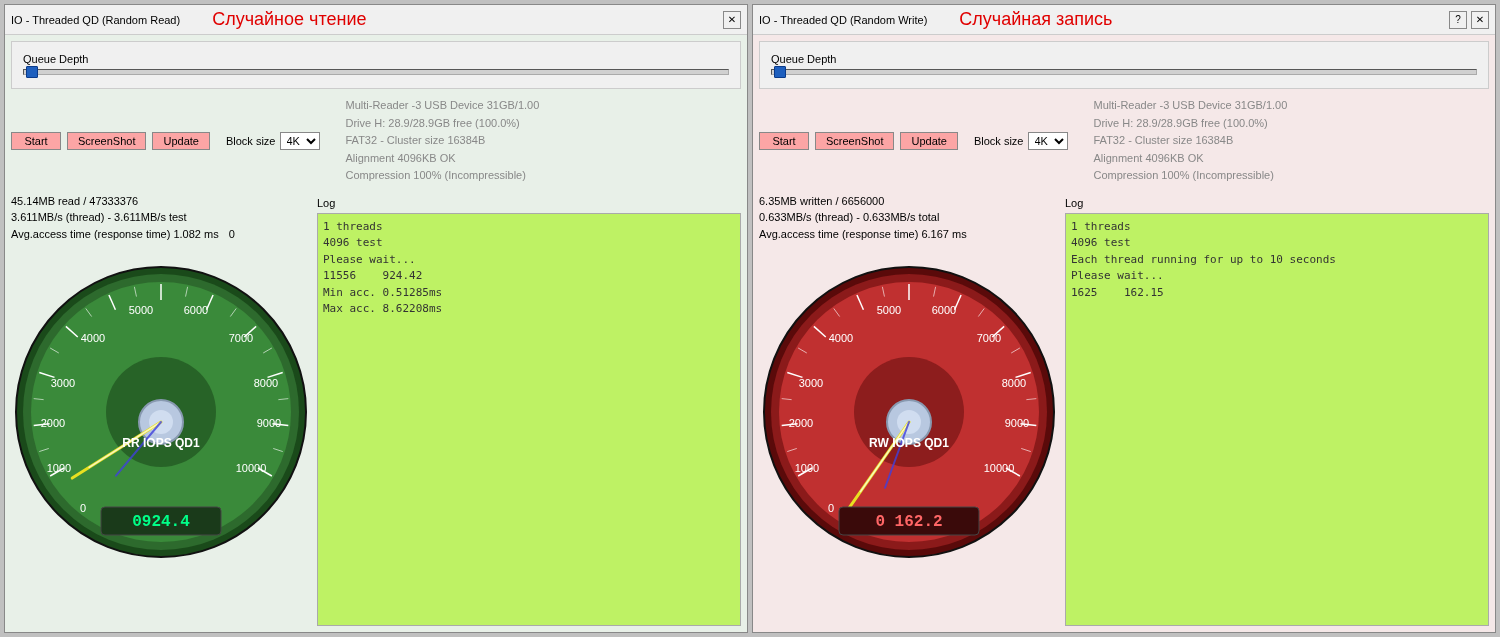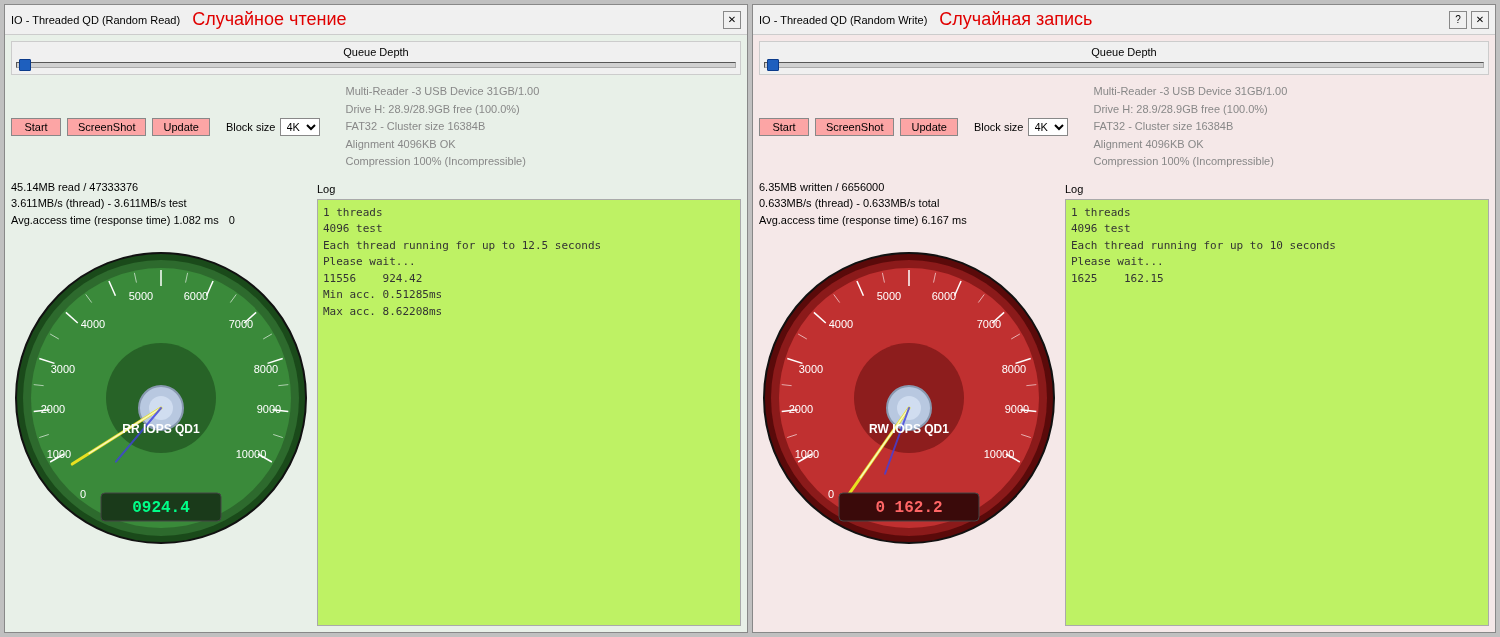--- a/index.html
+++ b/index.html
@@ -31,21 +31,21 @@
       gap: 8px;
     }
     .title-bar-text {
       font-size: 11px;
       color: #000;
     }
     .title-bar-title-ru {
       color: #e00000;
       font-size: 18px;
       font-weight: normal;
-      margin-left: 4px;
+      margin-left: 24px;
     }
     .title-bar-controls {
       margin-left: auto;
       display: flex;
       gap: 4px;
     }
     .title-btn {
       width: 18px;
       height: 18px;
       background: #f0f0f0;
@@ -66,22 +66,21 @@
     }
     .window-content.red-bg {
       background: #f5e8e8;
     }
     .queue-section {
       display: flex;
       flex-direction: column;
       gap: 2px;
       background: #f0f0f0;
       border: 1px solid #ccc;
-      padding: 4px;
-      align-items: center;
+      padding: 11px;
     }
     .queue-label {
       font-size: 11px;
       color: #000;
     }
     .queue-slider-track {
       width: 100%;
       height: 6px;
       background: #d0d0d0;
       border: 1px inset #aaa;
@@ -321,21 +320,20 @@
             <rect x="90" y="245" width="120" height="28" rx="4" ry="4" fill="#1a3a1a" stroke="#444" stroke-width="1"></rect>
             <text x="150" y="264" text-anchor="middle" font-size="16" fill="#00ff88" font-family="'Courier New', monospace" font-weight="bold">0924.4</text>
           </svg>
         </div>
       </div>
       <div class="right-panel">
         <div class="log-label">Log</div>
         <div class="log-box">
           <div>1 threads</div>
           <div>4096 test</div>
-          <div>Each thread running for up to 12.5 seconds</div>
           <div>Please wait...</div>
           <div>11556&nbsp;&nbsp;&nbsp;&nbsp;924.42</div>
           <div>Min acc. 0.51285ms</div>
           <div>Max acc. 8.62208ms</div>
         </div>
       </div>
     </div>
   </div>
 </div>
 

